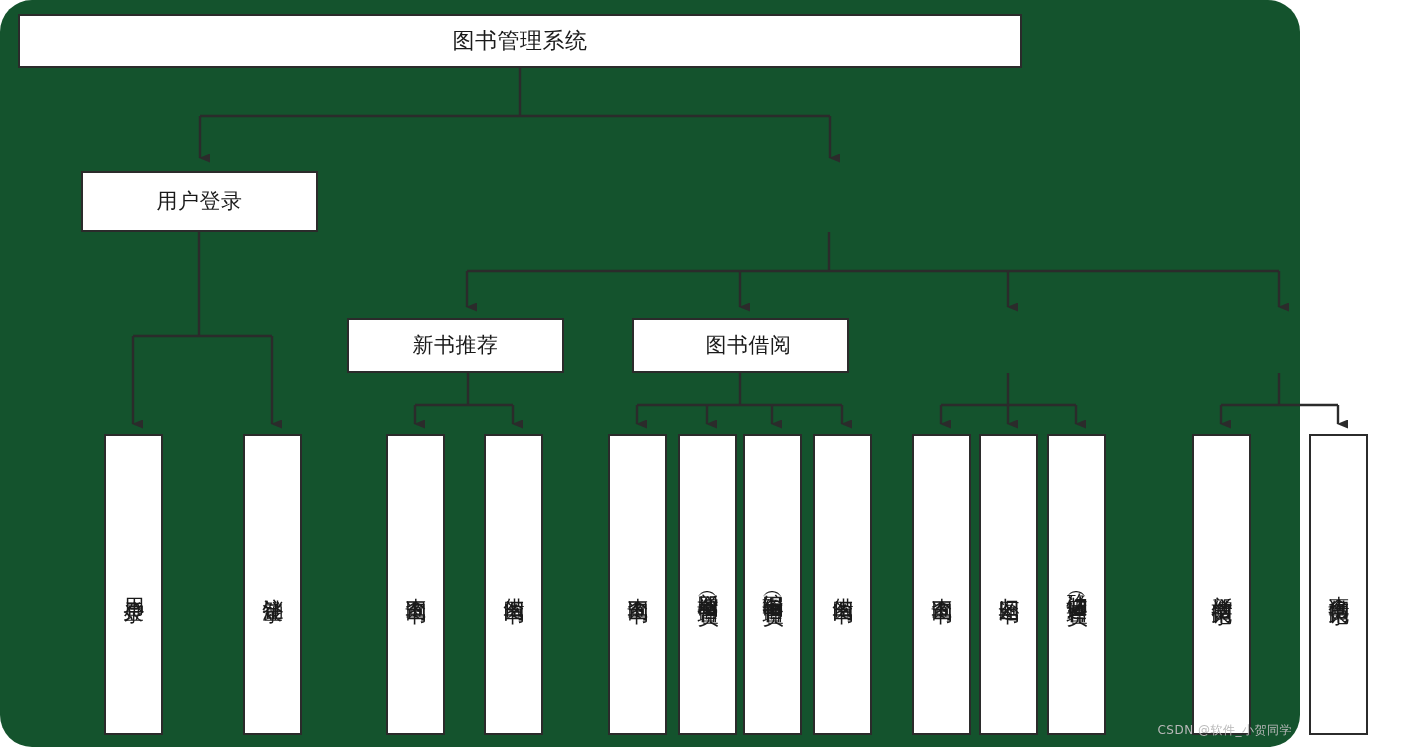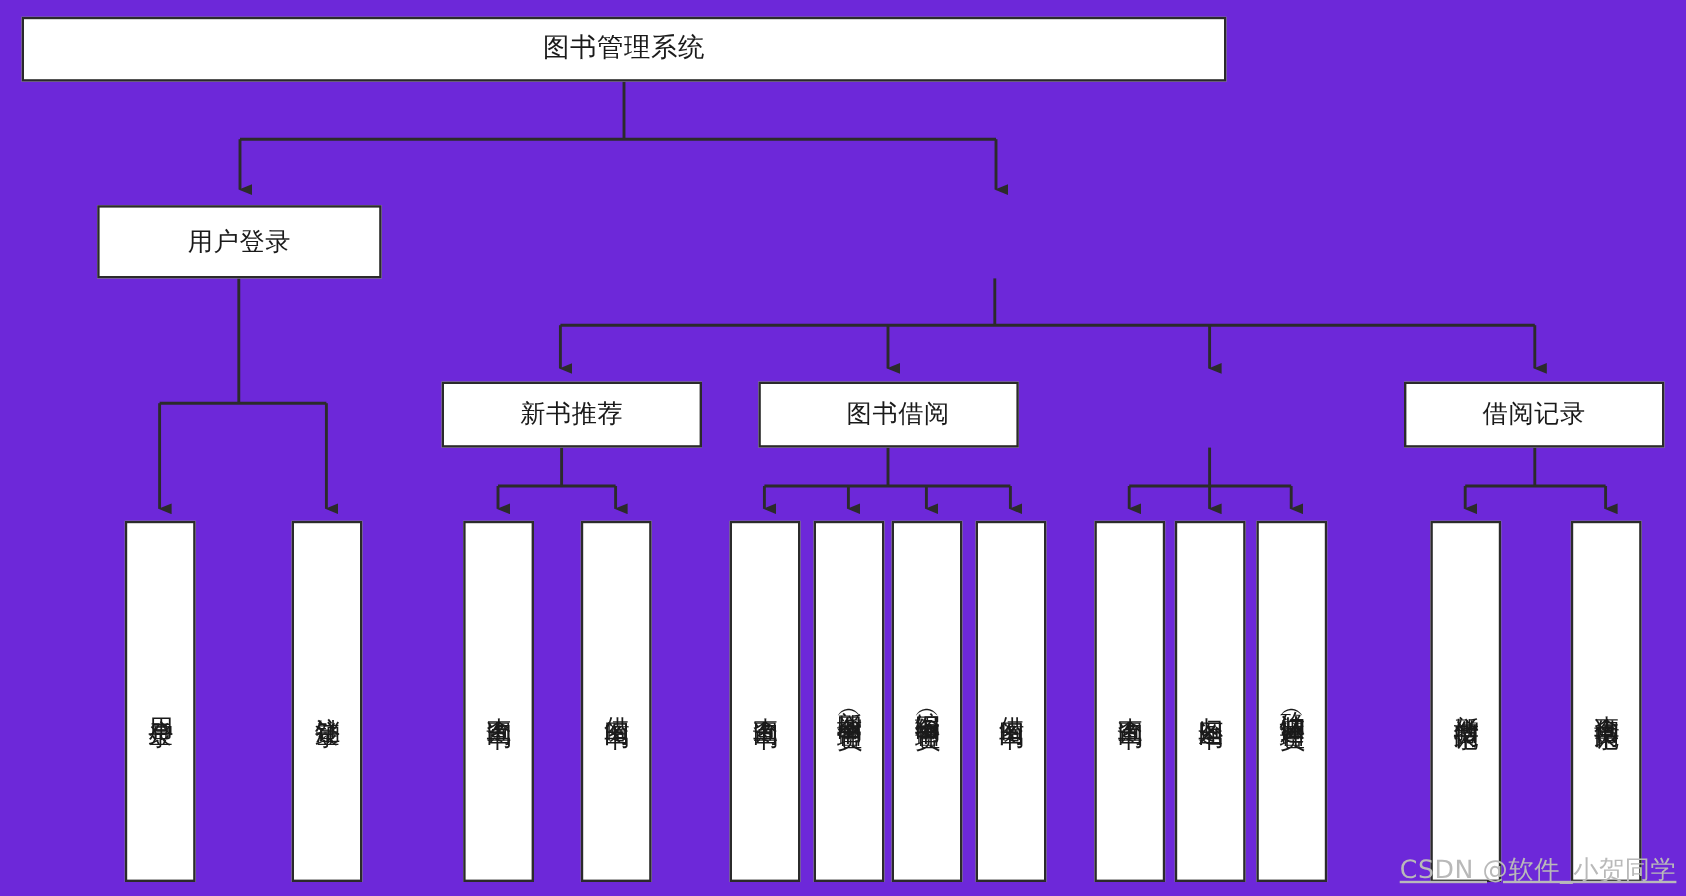--- a/index.html
+++ b/index.html
@@ -9,23 +9,24 @@
   }
   body {
     width: 1405px;
     height: 747px;
     font-family: "DejaVu Sans", "Liberation Sans", sans-serif;
     overflow: hidden;
     position: relative;
   }
   #diagram-root {
     position: relative;
-    width: 1405px;
+    width: 1300px;
     height: 747px;
-    background: #6d28d9;
+    background: #14532d;
+    border-radius: 32px;
   }
   svg.connector-layer {
     position: absolute;
     left: 0;
     top: 0;
     width: 1405px;
     height: 747px;
     pointer-events: none;
   }
   .node-box {
@@ -62,26 +63,25 @@
     text-orientation: upright;
     font-size: 21px;
     letter-spacing: 2px;
     line-height: 1;
     max-height: 100%;
   }
   .watermark {
     position: absolute;
     right: 8px;
     bottom: 8px;
-    font-size: 21px;
+    font-size: 12px;
     color: #b9b9b9;
     letter-spacing: 0.5px;
     user-select: none;
     white-space: nowrap;
-    text-decoration: underline;
   }
 </style>
 </head>
 <body>
 
 <div id="diagram-root">
 
   <svg class="connector-layer" viewBox="0 0 1405 747" xmlns="http://www.w3.org/2000/svg">
     <defs>
       <marker id="arrowhead" markerWidth="9" markerHeight="11" refX="4.5" refY="10" orient="auto" markerUnits="userSpaceOnUse">
@@ -137,32 +137,29 @@
 
   <div class="node-box node-h node-root" style="left:18px; top:14px; width:1004px; height:54px;">
     <span class="node-label">图书管理系统</span>
   </div>
 
   <div class="node-box node-h" style="left:81px; top:171px; width:237px; height:61px;">
     <span class="node-label">用户登录</span>
   </div>
 
 
-  <div class="node-box node-h" style="left:368px; top:318px; width:217px; height:55px;">
+  <div class="node-box node-h" style="left:347px; top:318px; width:217px; height:55px;">
     <span class="node-label">新书推荐</span>
   </div>
 
   <div class="node-box node-h" style="left:632px; top:318px; width:217px; height:55px;padding-left:16px;">
     <span class="node-label">图书借阅</span>
   </div>
 
 
-  <div class="node-box node-h" style="left:1170px; top:318px; width:217px; height:55px;">
-    <span class="node-label">借阅记录</span>
-  </div>
 
   <div class="node-box node-v" style="left:104px; top:434px; width:59px; height:301px;">
     <span class="node-label">用户登录</span>
   </div>
 
   <div class="node-box node-v" style="left:243px; top:434px; width:59px; height:301px;">
     <span class="node-label">注销登录</span>
   </div>
 
   <div class="node-box node-v" style="left:386px; top:434px; width:59px; height:301px;">

